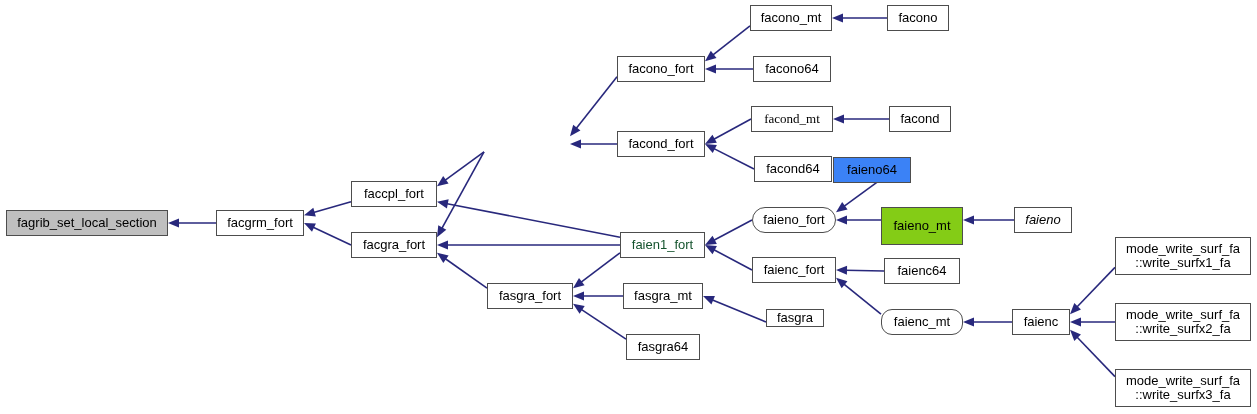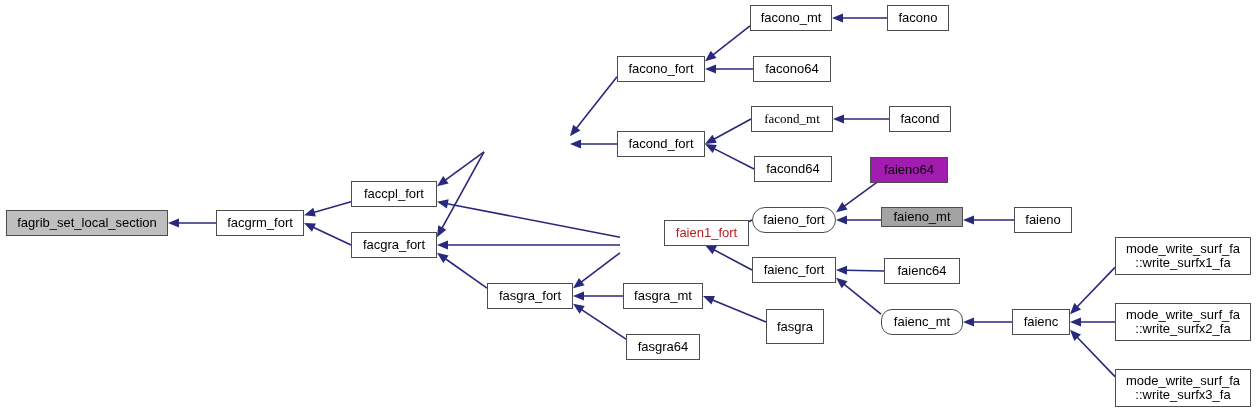--- a/index.html
+++ b/index.html
@@ -115,35 +115,35 @@
       <line x1="1115" y1="376.6" x2="1076.237978446266" y2="336.2874975841167" stroke="#28287c" stroke-width="1.6"></line>
       <polygon points="1070,329.8 1074.308363780221,340.91746380867863 1080.940027977318,334.54086361916217" fill="#28287c"></polygon>
     </svg>
 <div class="node highlight" style="left: 6px; top: 210px; width: 162px; height: 26px; border-color: rgb(77, 77, 77); color: rgb(0, 0, 0);"><span class="lbl">fagrib_set_local_section</span></div>
     <div class="node" style="left: 216px; top: 210px; width: 88px; height: 26px; border-color: rgb(77, 77, 77); background: rgb(255, 255, 255); color: rgb(0, 0, 0);"><span class="lbl">facgrm_fort</span></div>
     <div class="node" style="left: 351px; top: 181px; width: 86px; height: 26px; border-color: rgb(77, 77, 77); background: rgb(255, 255, 255); color: rgb(0, 0, 0);"><span class="lbl">faccpl_fort</span></div>
     <div class="node" style="left: 351px; top: 232px; width: 86px; height: 26px; border-color: rgb(77, 77, 77); background: rgb(255, 255, 255); color: rgb(0, 0, 0);"><span class="lbl">facgra_fort</span></div>
     <div class="node" style="left: 487px; top: 283px; width: 86px; height: 26px; border-color: rgb(77, 77, 77); background: rgb(255, 255, 255); color: rgb(0, 0, 0);"><span class="lbl">fasgra_fort</span></div>
     <div class="node" style="left: 617px; top: 56px; width: 88px; height: 26px; border-color: rgb(77, 77, 77); background: rgb(255, 255, 255); color: rgb(0, 0, 0);"><span class="lbl">facono_fort</span></div>
     <div class="node" style="left: 617px; top: 131px; width: 88px; height: 26px; border-color: rgb(77, 77, 77); background: rgb(255, 255, 255); color: rgb(0, 0, 0);"><span class="lbl">facond_fort</span></div>
-    <div class="node" style="left: 620px; top: 220px; width: 85px; height: 26px; border-color: rgb(77, 77, 77); background: rgb(255, 255, 255); color: #b91c1c; margin-left: 44px;"><span class="lbl">faien1_fort</span></div>
+    <div class="node" style="left: 620px; top: 232px; width: 85px; height: 26px; border-color: rgb(77, 77, 77); background: rgb(255, 255, 255); color: #14532d;"><span class="lbl">faien1_fort</span></div>
     <div class="node" style="left: 623px; top: 283px; width: 80px; height: 26px; border-color: rgb(77, 77, 77); background: rgb(255, 255, 255); color: rgb(0, 0, 0);"><span class="lbl">fasgra_mt</span></div>
     <div class="node" style="left: 626px; top: 334px; width: 74px; height: 26px; border-color: rgb(77, 77, 77); background: rgb(255, 255, 255); color: rgb(0, 0, 0);"><span class="lbl">fasgra64</span></div>
     <div class="node" style="left: 750px; top: 5px; width: 82px; height: 26px; border-color: rgb(77, 77, 77); background: rgb(255, 255, 255); color: rgb(0, 0, 0);"><span class="lbl">facono_mt</span></div>
     <div class="node" style="left: 753px; top: 56px; width: 78px; height: 26px; border-color: rgb(77, 77, 77); background: rgb(255, 255, 255); color: rgb(0, 0, 0);"><span class="lbl">facono64</span></div>
     <div class="node" style="left: 751px; top: 106px; width: 82px; height: 26px; border-color: rgb(77, 77, 77); background: rgb(255, 255, 255); color: rgb(0, 0, 0); font-family: Liberation Serif, serif;"><span class="lbl">facond_mt</span></div>
     <div class="node" style="left: 754px; top: 156px; width: 78px; height: 26px; border-color: rgb(77, 77, 77); background: rgb(255, 255, 255); color: rgb(0, 0, 0);"><span class="lbl">facond64</span></div>
     <div class="node" style="left: 752px; top: 207px; width: 84px; height: 26px; border-color: rgb(77, 77, 77); background: rgb(255, 255, 255); color: rgb(0, 0, 0); border-radius: 13px;"><span class="lbl">faieno_fort</span></div>
     <div class="node" style="left: 752px; top: 257px; width: 84px; height: 26px; border-color: rgb(77, 77, 77); background: rgb(255, 255, 255); color: rgb(0, 0, 0);"><span class="lbl">faienc_fort</span></div>
-    <div class="node" style="left: 766px; top: 309px; width: 58px; height: 35px; border-color: rgb(77, 77, 77); background: rgb(255, 255, 255); color: rgb(0, 0, 0);"><span class="lbl">fasgra</span></div>
-    <div class="node" style="left: 870px; top: 157px; width: 78px; height: 26px; border-color: rgb(77, 77, 77); background: #a21caf; color: rgb(0, 0, 0);"><span class="lbl">faieno64</span></div>
-    <div class="node" style="left: 881px; top: 207px; width: 82px; height: 20px; border-color: rgb(77, 77, 77); background: #a3a3a3; color: rgb(0, 0, 0);"><span class="lbl">faieno_mt</span></div>
+    <div class="node" style="left: 766px; top: 309px; width: 58px; height: 18px; border-color: rgb(77, 77, 77); background: rgb(255, 255, 255); color: rgb(0, 0, 0);"><span class="lbl">fasgra</span></div>
+    <div class="node" style="left: 833px; top: 157px; width: 78px; height: 26px; border-color: rgb(77, 77, 77); background: #3b82f6; color: rgb(0, 0, 0);"><span class="lbl">faieno64</span></div>
+    <div class="node" style="left: 881px; top: 207px; width: 82px; height: 38px; border-color: rgb(77, 77, 77); background: #84cc16; color: rgb(0, 0, 0);"><span class="lbl">faieno_mt</span></div>
     <div class="node" style="left: 884px; top: 258px; width: 76px; height: 26px; border-color: rgb(77, 77, 77); background: rgb(255, 255, 255); color: rgb(0, 0, 0);"><span class="lbl">faienc64</span></div>
     <div class="node" style="left: 881px; top: 309px; width: 82px; height: 26px; border-color: rgb(77, 77, 77); background: rgb(255, 255, 255); color: rgb(0, 0, 0); border-radius: 11px;"><span class="lbl">faienc_mt</span></div>
-    <div class="node" style="left: 1014px; top: 207px; width: 58px; height: 26px; border-color: rgb(77, 77, 77); background: rgb(255, 255, 255); color: rgb(0, 0, 0);"><span class="lbl">faieno</span></div>
+    <div class="node" style="left: 1014px; top: 207px; width: 58px; height: 26px; border-color: rgb(77, 77, 77); background: rgb(255, 255, 255); color: rgb(0, 0, 0); font-style: italic;"><span class="lbl">faieno</span></div>
     <div class="node" style="left: 1012px; top: 309px; width: 58px; height: 26px; border-color: rgb(77, 77, 77); background: rgb(255, 255, 255); color: rgb(0, 0, 0);"><span class="lbl">faienc</span></div>
     <div class="node" style="left: 1115px; top: 237px; width: 136px; height: 38px; border-color: rgb(77, 77, 77); background: rgb(255, 255, 255); color: rgb(0, 0, 0);"><span class="lbl">mode_write_surf_fa
 ::write_surfx1_fa</span></div>
     <div class="node" style="left: 1115px; top: 303px; width: 136px; height: 38px; border-color: rgb(77, 77, 77); background: rgb(255, 255, 255); color: rgb(0, 0, 0);"><span class="lbl">mode_write_surf_fa
 ::write_surfx2_fa</span></div>
     <div class="node" style="left: 1115px; top: 369px; width: 136px; height: 38px; border-color: rgb(77, 77, 77); background: rgb(255, 255, 255); color: rgb(0, 0, 0);"><span class="lbl">mode_write_surf_fa
 ::write_surfx3_fa</span></div>
     <div class="node" style="left: 887px; top: 5px; width: 62px; height: 26px; border-color: rgb(77, 77, 77); background: rgb(255, 255, 255); color: rgb(0, 0, 0);"><span class="lbl">facono</span></div>
     <div class="node" style="left: 889px; top: 106px; width: 62px; height: 26px; border-color: rgb(77, 77, 77); background: rgb(255, 255, 255); color: rgb(0, 0, 0);"><span class="lbl">facond</span></div>
   </div>

